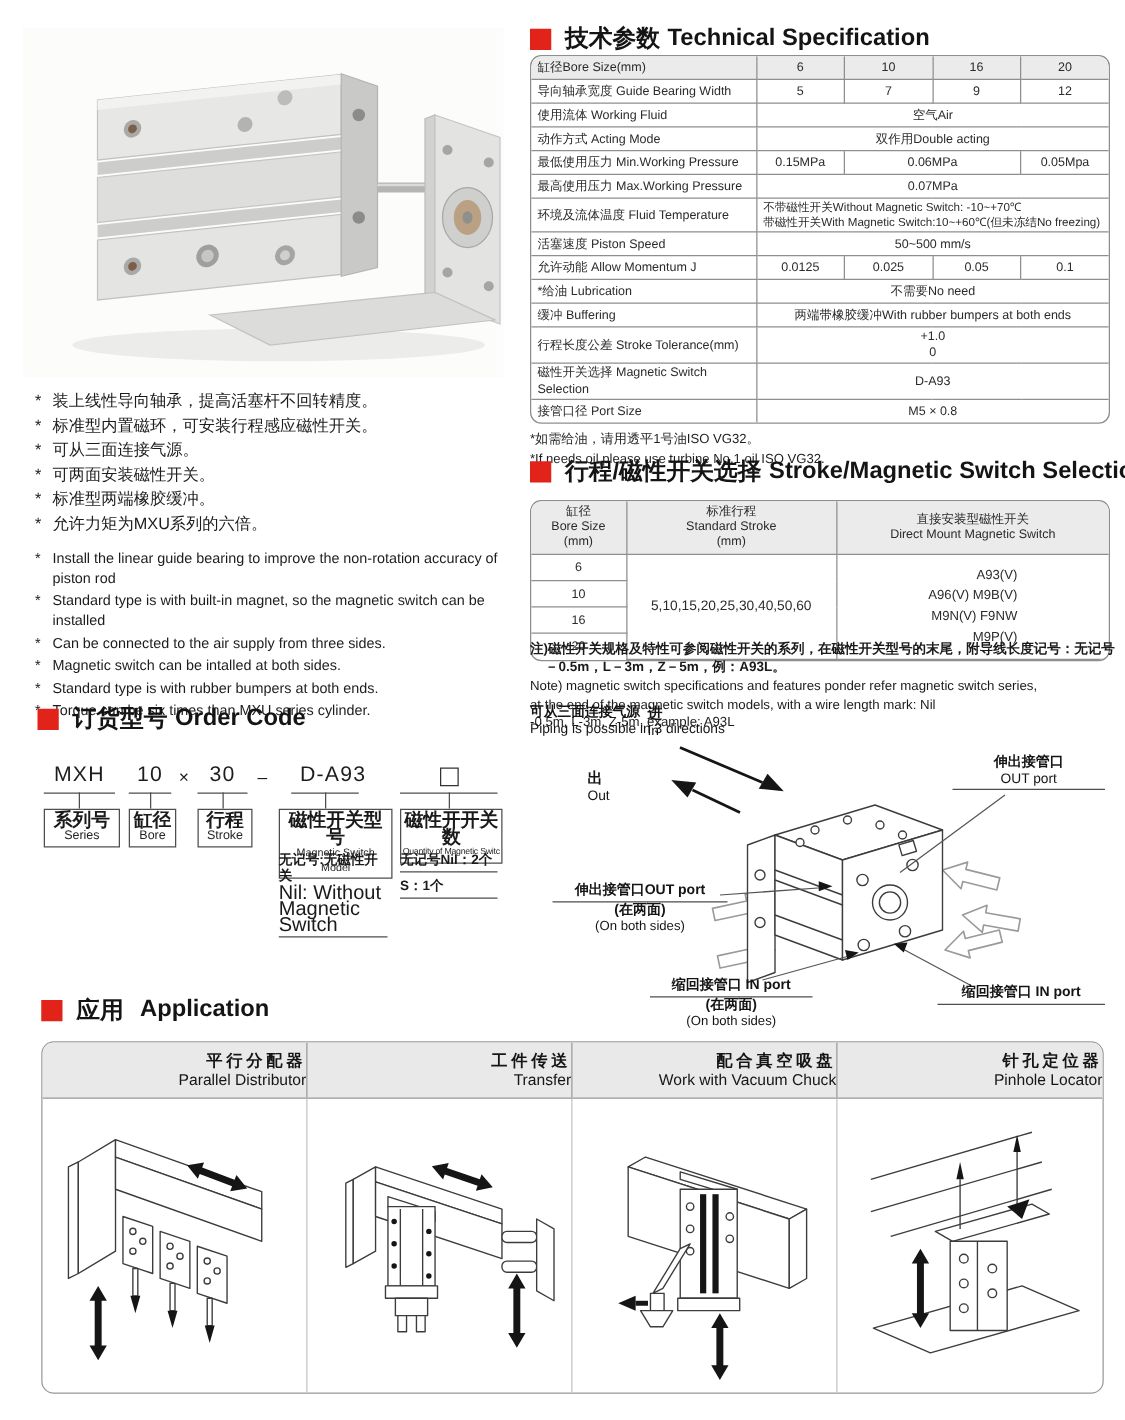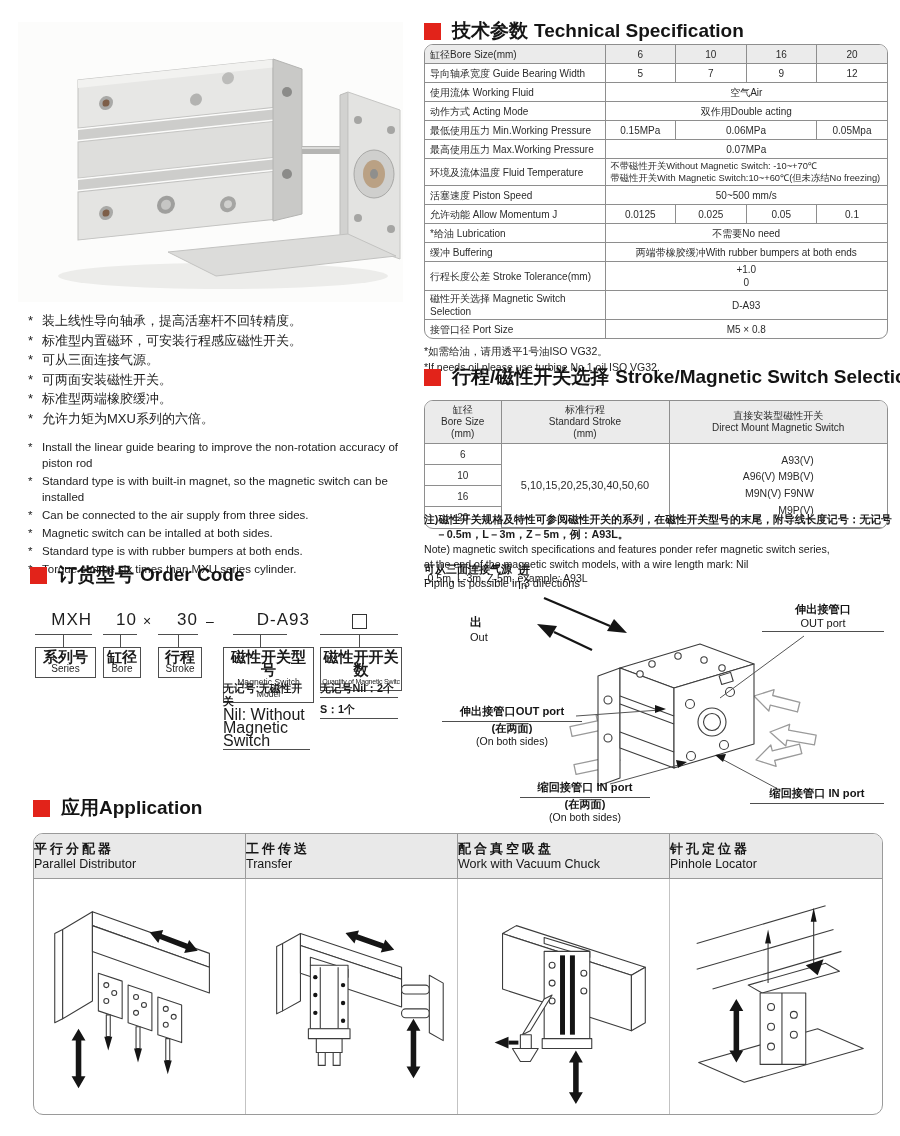--- a/index.html
+++ b/index.html
@@ -4,21 +4,21 @@
 <style>
   html,body{margin:0;padding:0}
   body{width:900px;height:1136px;position:relative;background:#ffffff;
        font-family:"Liberation Sans",sans-serif;color:#262626;overflow:hidden}
   .abs{position:absolute}
 
   
   .sec-title{display:flex;align-items:center;font-size:19px;font-weight:bold;color:#141414;white-space:nowrap}
   .sec-title .sq{width:17px;height:17px;background:#e2231a;margin-right:11px;flex:none}
   .sec-title .zh{margin-right:6px}
-  .sec-title.nospace .zh{margin-right:0}
+  .sec-title.nospace .zh{margin-right:13px}
 
   
   .tblwrap{border:1.5px solid #8e8e8e;border-radius:9px;overflow:hidden;background:#fff}
   table.t{border-collapse:collapse;width:100%;font-size:10px;color:#2b2b2b;table-layout:fixed}
   table.t td{border:1px solid #8e8e8e;padding:1px 5px;vertical-align:middle;line-height:1.3}
   table.t tr td:first-child{border-left:0}
   table.t tr td:last-child{border-right:0}
   table.t tr:first-child td{border-top:0}
   table.t tr:last-child td{border-bottom:0}
   .hd td{background:#ebebeb}
@@ -43,21 +43,21 @@
   .feat{width:402px}
   .feat .li{display:flex;align-items:flex-start}
   .feat .b{width:14px;flex:none}
   .feat-zh{font-size:13px;line-height:19.5px;color:#1c1c1c}
   .feat-en{font-size:11.5px;line-height:16px;margin-top:11px;color:#1c1c1c}
   .feat-en .li{margin-bottom:2px}
 
   
   .oc{position:relative;height:140px;margin-top:22px;font-size:0}
   .oc *{font-size:initial}
-  .oc-code{position:absolute;top:0;font-size:17px;color:#1d1d1d;text-align:right;letter-spacing:1px}
+  .oc-code{position:absolute;top:0;font-size:17px;color:#1d1d1d;text-align:center;letter-spacing:1px}
   .oc-sym{position:absolute;top:3px;font-size:14px;color:#1d1d1d}
   .oc-line{position:absolute;top:24px;border-top:1.2px solid #4e4e4e}
   .oc-tick{position:absolute;top:24px;height:13px;border-left:1.2px solid #4e4e4e}
   .oc-box{position:absolute;top:37px;border:1.2px solid #4e4e4e;text-align:center;padding:2px 1px;background:#fff}
   .oc-box .z{font-size:15px;line-height:13px;font-weight:bold;color:#1a1a1a}
   .oc-box .e{font-size:10px;line-height:12px}
   .oc-box .e.sm{font-size:8.6px}
   .oc-box .e.xs{font-size:7px;letter-spacing:-0.2px;white-space:nowrap}
   .oc-sub{position:absolute;font-size:10.5px;line-height:13px;color:#1a1a1a}
   .oc-sub .zz{font-size:10.8px;font-weight:bold}
@@ -68,21 +68,21 @@
   .pip{font-size:11px;color:#141414}
   .pip .z{font-weight:bold}
   .pip-call{position:absolute;font-size:11px;color:#141414;text-align:center}
   .pip-call .z{font-weight:bold;font-size:11.2px}
   .pip-sub{font-size:10.5px;line-height:13px}
 
   
   .appwrap{position:absolute;left:33px;top:833px;width:848px;height:280px;
            border:1.5px solid #9a9a9a;border-radius:10px;overflow:hidden;background:#fff}
   .apphead{display:grid;grid-template-columns:1fr 1fr 1fr 1fr;height:44px;background:#e9e9e9;border-bottom:1px solid #9a9a9a}
-  .apphead .cell{display:flex;flex-direction:column;align-items:flex-start;justify-content:center;border-right:1px solid #9a9a9a}
+  .apphead .cell{display:flex;flex-direction:column;align-items:flex-end;justify-content:center;border-right:1px solid #9a9a9a}
   .apphead .cell:last-child{border-right:none}
   .apphead .z{font-size:13px;font-weight:bold;letter-spacing:3px;color:#161616;line-height:16px}
   .apphead .e{font-size:12.5px;color:#161616;line-height:15px}
   .appbody{display:grid;grid-template-columns:1fr 1fr 1fr 1fr;height:235px}
   .appbody .cell{border-right:1px solid #c3c3c3;display:flex;align-items:center;justify-content:center}
   .appbody .cell:last-child{border-right:none}
 
   svg .ln{fill:none;stroke:#3c3c3c;stroke-width:1.1;stroke-linejoin:round}
   svg .fw{fill:#ffffff;stroke:#3c3c3c;stroke-width:1.1;stroke-linejoin:round}
   svg .bk{fill:#151515;stroke:none}

